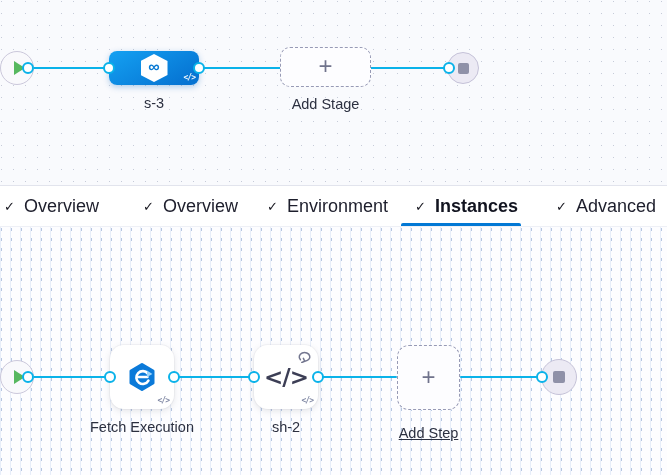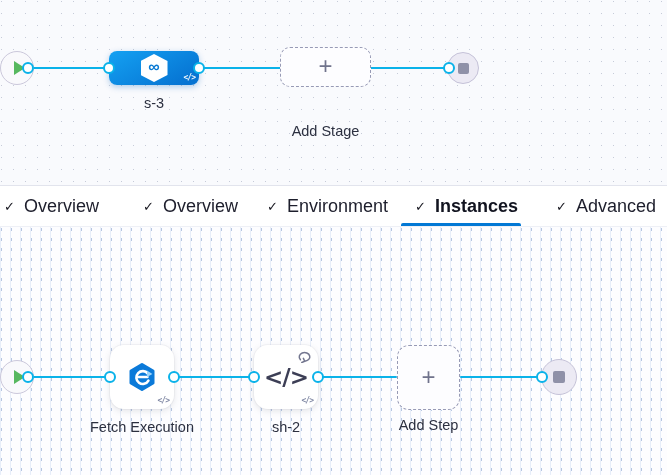--- a/index.html
+++ b/index.html
@@ -128,21 +128,21 @@
       </div>
       <span class="code-badge on-blue">&lt;/&gt;</span>
     </div>
     <div class="port" style="left:103px;top:62px;"></div>
     <div class="port" style="left:193px;top:62px;"></div>
     <div class="node-label" style="left:109px;top:95px;width:90px;">s-3</div>
 
     <div class="add-box" style="left:280px;top:47px;width:91px;height:40px;">
       <span class="plus">+</span>
     </div>
-    <div class="node-label" style="left:272px;top:96px;width:107px;margin-top:27px;">Add Stage</div>
+    <div class="node-label" style="left:272px;top:96px;width:107px;">Add Stage</div>
 
     <div class="round-node end-node" style="left:447px;top:52px;width:32px;height:32px;">
       <div class="stop-sq" style="width:11px;height:11px;"></div>
     </div>
     <div class="port" style="left:443px;top:62px;"></div>
   </div>
 
   <div id="tabbar">
     <div class="tab" style="left:4px;">
       <span class="check">✓</span>
@@ -200,21 +200,21 @@
       <span class="code-glyph">&lt;/&gt;</span>
       <span class="code-badge on-white">&lt;/&gt;</span>
     </div>
     <div class="port" style="left:248px;top:144px;"></div>
     <div class="port" style="left:312px;top:144px;"></div>
     <div class="node-label" style="left:246px;top:192px;width:80px;">sh-2</div>
 
     <div class="add-box" style="left:397px;top:118px;width:63px;height:65px;border-radius:12px;">
       <span class="plus">+</span>
     </div>
-    <div class="node-label" style="left:377px;top:190px;width:103px;">Add Step</div>
+    <div class="node-label" style="left:377px;top:198px;width:103px;text-decoration:underline;">Add Step</div>
 
     <div class="round-node end-node" style="left:541px;top:132px;width:36px;height:36px;">
       <div class="stop-sq" style="width:12px;height:12px;"></div>
     </div>
     <div class="port" style="left:536px;top:144px;"></div>
   </div>
 
 </div>
 
 </body></html>

